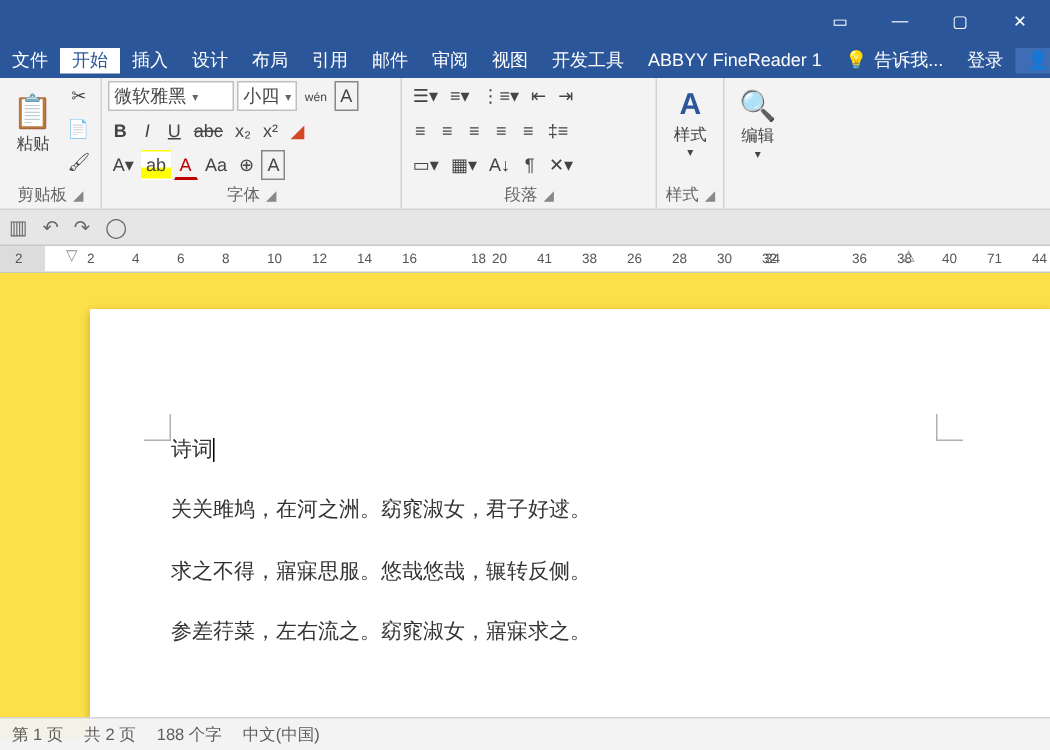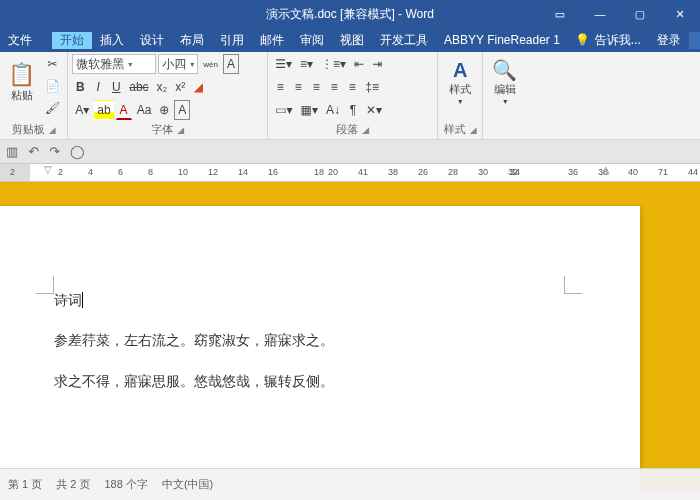--- a/index.html
+++ b/index.html
@@ -3,21 +3,21 @@
 <meta charset="utf-8">
 <style>
   * { margin: 0; padding: 0; box-sizing: border-box; user-select: none; }
   body { width: 700px; height: 500px; font-family: "Microsoft YaHei", sans-serif; background: #f3f3f3; overflow: hidden; font-size: 12px; }
   .titlebar { background: #2b579a; height: 28px; display: flex; align-items: center; color: #fff; position: relative; }
   .titlebar-doc { position: absolute; left: 50%; transform: translateX(-50%); font-size: 12px; }
   .titlebar-controls { margin-left: auto; display: flex; gap: 0; }
   .titlebar-btn { width: 40px; height: 28px; display: flex; align-items: center; justify-content: center; font-size: 11px; }
   .menu { background: #2b579a; height: 24px; display: flex; align-items: center; color: #fff; font-size: 12px; }
   .menu-item { padding: 0 8px; display: flex; align-items: center; white-space: nowrap; }
-  .menu-item.active { background: #7dd3fc; color: #2b579a; margin-left: 12px; }
+  .menu-item.active { background: #ffffff; color: #2b579a; }
   .menu-right { margin-left: auto; display: flex; align-items: stretch; }
   .menu-right .menu-item.share { background: #3e6db5; }
   .bulb { margin-right: 4px; }
   .ribbon { background: #f3f3f3; border-bottom: 1px solid #d4d4d4; height: 88px; display: flex; }
   .group { border-right: 1px solid #d4d4d4; padding: 2px 4px 0 4px; display: flex; flex-direction: column; }
   .group-body { flex: 1; display: flex; gap: 2px; align-items: flex-start; }
   .group-label { text-align: left; font-size: 11px; color: #666; padding-bottom: 2px; display: flex; justify-content: center; align-items: center; gap: 4px; }
   .dialog-launch { font-size: 9px; color: #888; }
   .col { display: flex; flex-direction: column; gap: 2px; }
   .row { display: flex; gap: 2px; align-items: center; }
@@ -25,39 +25,38 @@
   .big-paste { width: 36px; height: 56px; display: flex; flex-direction: column; align-items: center; justify-content: center; font-size: 11px; color: #444; }
   .big-paste .icon { font-size: 22px; }
   .combo { height: 20px; border: 1px solid #c0c0c0; background: #fff; display: flex; align-items: center; padding: 0 3px; font-size: 12px; color: #444; }
   .combo .caret { margin-left: 4px; font-size: 8px; color: #666; }
   .rulerbar { background: #e6e6e6; height: 24px; border-bottom: 1px solid #c8c8c8; display: flex; align-items: center; padding: 0 6px; gap: 10px; color: #666; }
   .rulerbar .ic { font-size: 13px; }
   .ruler { background: #fff; height: 18px; border-bottom: 1px solid #c8c8c8; position: relative; font-size: 9px; color: #555; }
   .ruler .tick { position: absolute; top: 3px; }
   .ruler .gray { position: absolute; left: 0; top: 0; bottom: 0; background: #dcdcdc; }
   .ruler .marker { position: absolute; top: 0; color: #8a8a8a; font-size: 10px; }
-  .docarea { background: #eab308; height: 310px; overflow: hidden; display: flex; justify-content: flex-start; }
+  .docarea { background: #fde047; height: 310px; overflow: hidden; display: flex; justify-content: flex-end; }
   .page { background: #fff; width: 640px; margin-top: 24px; height: 600px; box-shadow: 0 2px 6px rgba(0,0,0,.25); position: relative; padding: 84px 76px 0 54px; }
   .crop { position: absolute; width: 18px; height: 18px; border-color: #b0b0b0; }
   .crop.tl { top: 70px; left: 36px; border-left: 1px solid #b0b0b0; border-top: 1px solid #b0b0b0; transform: rotate(180deg); }
   .crop.tr { top: 70px; right: 58px; border-right: 1px solid #b0b0b0; border-top: 1px solid #b0b0b0; transform: rotate(180deg); }
   .doc-text { font-family: "Microsoft YaHei"; font-size: 14px; color: #333; line-height: 1.6; }
   .doc-text p { margin-bottom: 18px; }
   .cursor { display: inline-block; width: 1px; height: 16px; background: #000; vertical-align: text-bottom; animation: blink 1s step-end infinite; }
   @keyframes blink { 50% { opacity: 0; } }
-  .statusbar { position: fixed; bottom: 0; left: 0; right: 0; height: 32px; background: #2b579a; color: #fff; display: flex; align-items: center; font-size: 11px; padding: 0 8px; gap: 14px; opacity: .95; }
+  .statusbar { position: fixed; bottom: 0; left: 0; right: 0; height: 22px; background: #2b579a; color: #fff; display: flex; align-items: center; font-size: 11px; padding: 0 8px; gap: 14px; opacity: .95; }
   .statusbar.white { background: #f3f3f3; color: #555; border-top: 1px solid #d4d4d4; }
   .vstyle { width: 36px; height: 56px; display: flex; flex-direction: column; align-items: center; justify-content: center; font-size: 11px; color: #444; }
   .vstyle .icon { font-size: 20px; color: #2b579a; }
 </style>
 </head>
 <body>
 
 <div class="titlebar">
-  <div class="titlebar-doc">演示文稿.doc [兼容模式] - Word</div>
   <div class="titlebar-controls">
     <div class="titlebar-btn">▭</div>
     <div class="titlebar-btn">—</div>
     <div class="titlebar-btn">▢</div>
     <div class="titlebar-btn">✕</div>
   </div>
 </div>
 
 <div class="menu">
   <div class="menu-item">文件</div>
@@ -241,22 +240,23 @@
   <span class="tick" style="left:658px">71</span>
   <span class="tick" style="left:688px">44</span>
 </div>
 
 <div class="docarea">
   <div class="page">
     <div class="crop tl"></div>
     <div class="crop tr"></div>
     <div class="doc-text">
       <p><span>诗词</span><span class="cursor"></span></p>
+      <p>关关雎鸠，在河之洲。窈窕淑女，君子好逑。</p>
+      <p>求之不得，寤寐思服。悠哉悠哉，辗转反侧。</p>
       <p>参差荇菜，左右流之。窈窕淑女，寤寐求之。</p>
-      <p>求之不得，寤寐思服。悠哉悠哉，辗转反侧。</p>
     </div>
   </div>
 </div>
 
 <div class="statusbar white">
   <span>第 1 页</span>
   <span>共 2 页</span>
   <span>188 个字</span>
   <span>中文(中国)</span>
 </div>

